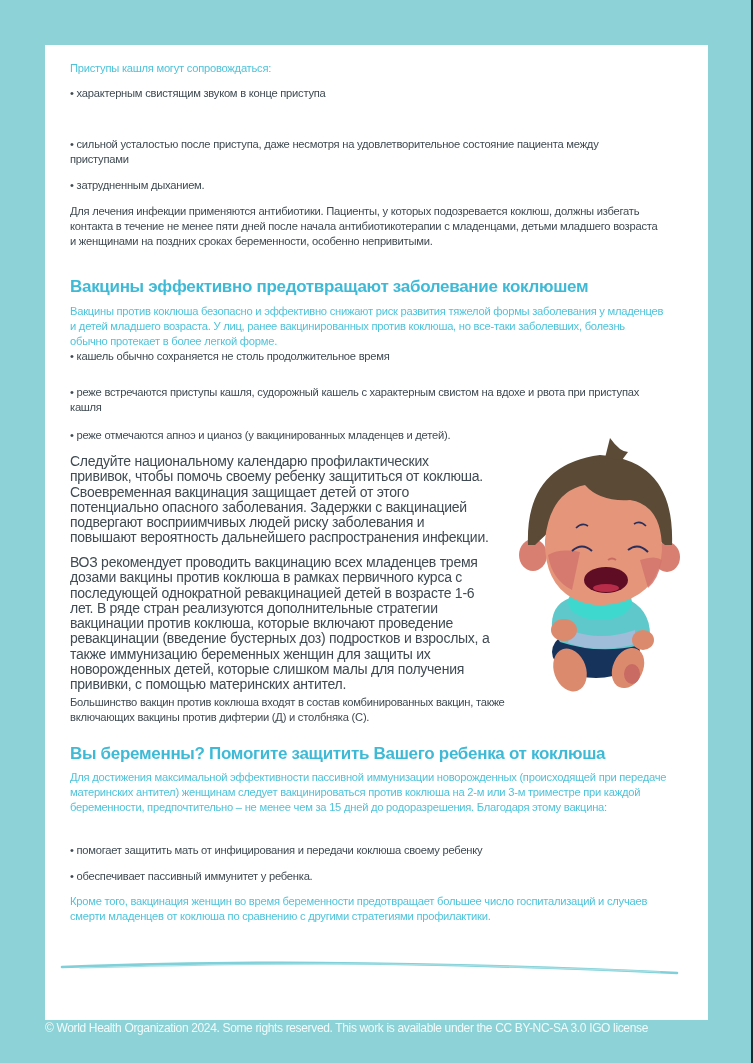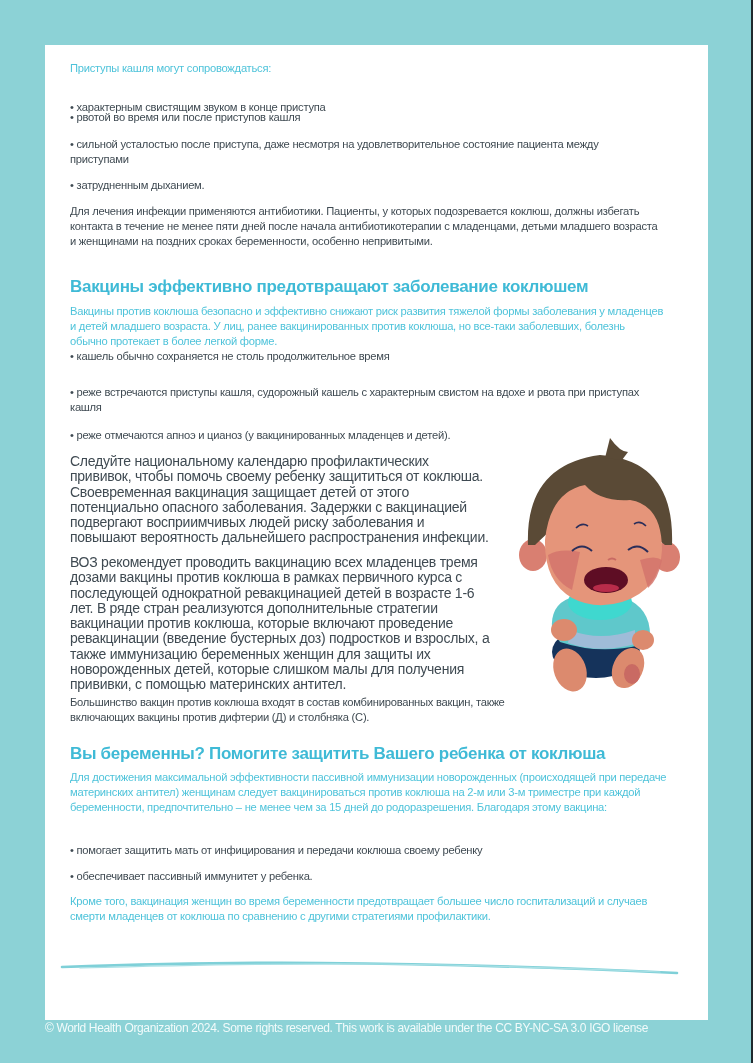--- a/index.html
+++ b/index.html
@@ -26,22 +26,21 @@
   }
 </style>
 </head>
 <body>
 
 <div class="edge-line"></div>
 
 <div class="page">
 
   <p class="t accent" style="top:16px;">Приступы кашля могут сопровождаться:</p>
-  <p class="t" style="top:55px;text-align:right;">• характерным свистящим звуком в конце приступа</p>
-  <p class="t" style="top:65px;">• рвотой во время или после приступов кашля</p>
+  <p class="t" style="top:41px;text-align:right;">• характерным свистящим звуком в конце приступа</p>
   <p class="t wide" style="top:92px; width:585px;">• сильной усталостью после приступа, даже несмотря на удовлетворительное состояние пациента между приступами</p>
   <p class="t" style="top:133px;">• затрудненным дыханием.</p>
   <p class="t wide" style="top:159px; width:595px;">Для лечения инфекции применяются антибиотики. Пациенты, у которых подозревается коклюш, должны избегать контакта в течение не менее пяти дней после начала антибиотикотерапии с младенцами, детьми младшего возраста и женщинами на поздних сроках беременности, особенно непривитыми.</p>
 
   <h2 class="h" style="top:232px;">Вакцины эффективно предотвращают заболевание коклюшем</h2>
   <p class="t accent wide" style="top:259px; width:595px;">Вакцины против коклюша безопасно и эффективно снижают риск развития тяжелой формы заболевания у младенцев и детей младшего возраста. У лиц, ранее вакцинированных против коклюша, но все-таки заболевших, болезнь обычно протекает в более легкой форме.</p>
   <p class="t" style="top:304px;">• кашель обычно сохраняется не столь продолжительное время</p>
   <p class="t wide" style="top:340px; width:580px;">• реже встречаются приступы кашля, судорожный кашель с характерным свистом на вдохе и рвота при приступах кашля</p>
   <p class="t" style="top:383px;">• реже отмечаются апноэ и цианоз (у вакцинированных младенцев и детей).</p>
 

